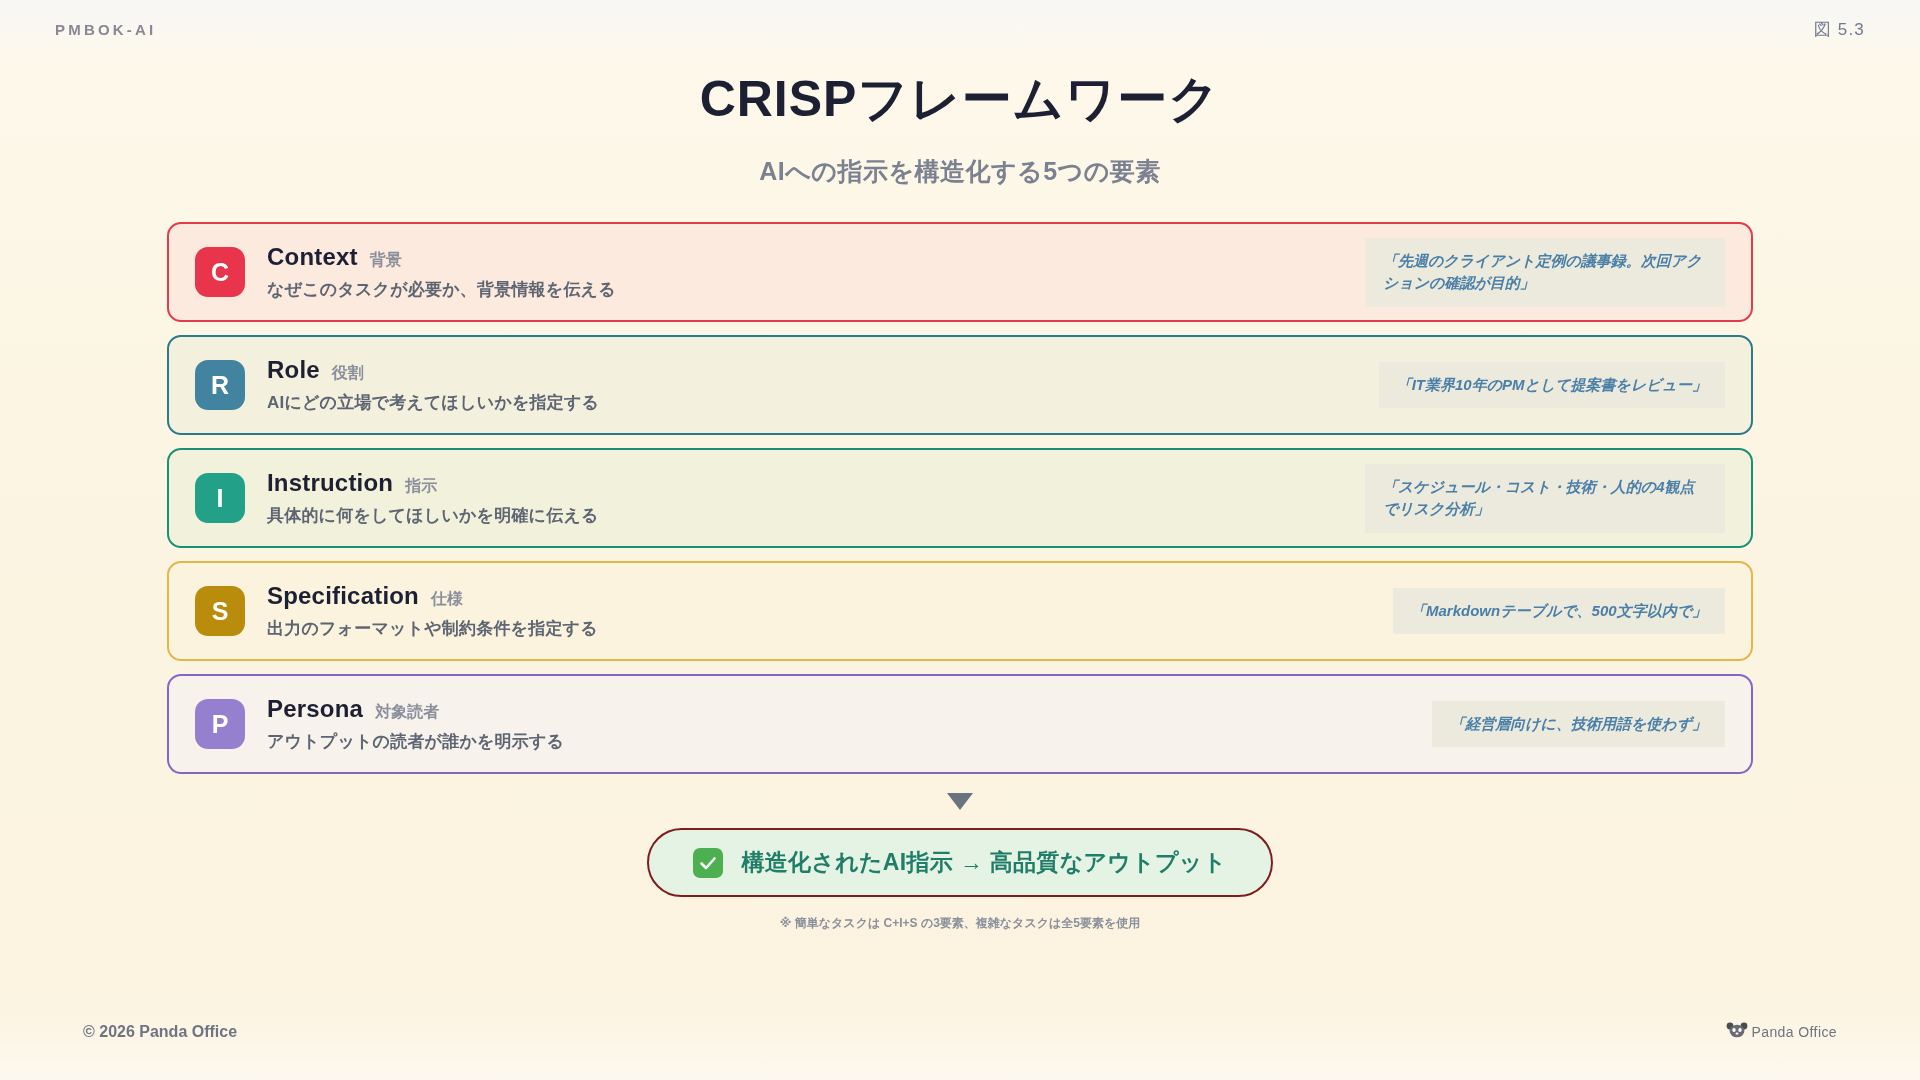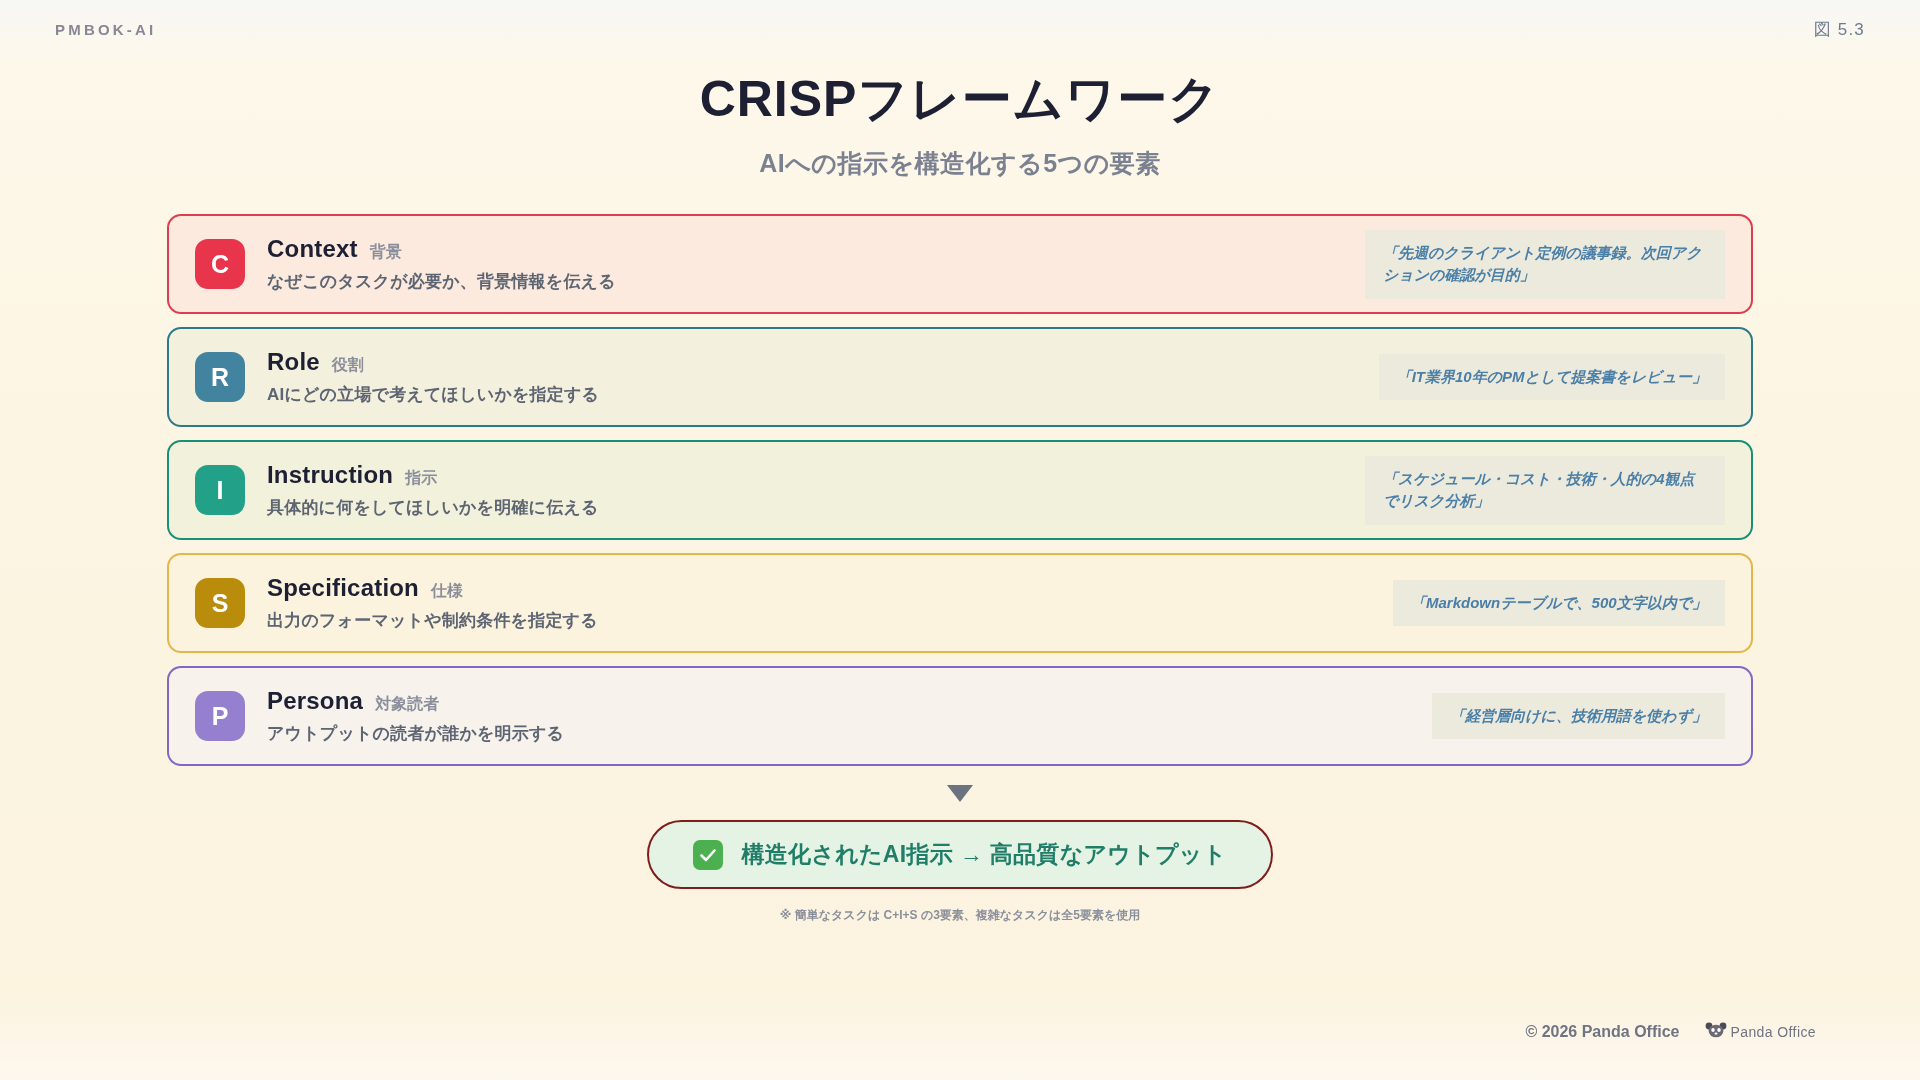--- a/index.html
+++ b/index.html
@@ -54,21 +54,21 @@
     flex: none;
   }
   .main-title {
     font-size: 50px;
     font-weight: 700;
     letter-spacing: 1px;
     color: #1d1f33;
     line-height: 1.1;
   }
   .subtitle {
-    margin-top: 20px;
+    margin-top: 28px;
     font-size: 25px;
     font-weight: 700;
     color: #7b8190;
     letter-spacing: 0.5px;
   }
 
   
   .rows {
     margin: 34px auto 0 auto;
     width: 1586px;
@@ -187,22 +187,22 @@
     text-align: center;
   }
 
   
   .footer {
     position: absolute;
     left: 0; right: 0; bottom: 0;
     height: 96px;
     display: flex;
     align-items: center;
-    justify-content: flex-end;
-    padding: 0 104px;
+    justify-content: space-between;
+    padding: 0 83px;
     background: linear-gradient(180deg, rgba(251,243,222,0) 0%, #fdf6e8 60%, #fdf8ef 100%);
     gap: 24px;
   }
   .copyright {
     font-size: 16px;
     font-weight: 700;
     color: #6e7482;
   }
   .footer-logo {
     display: flex;

